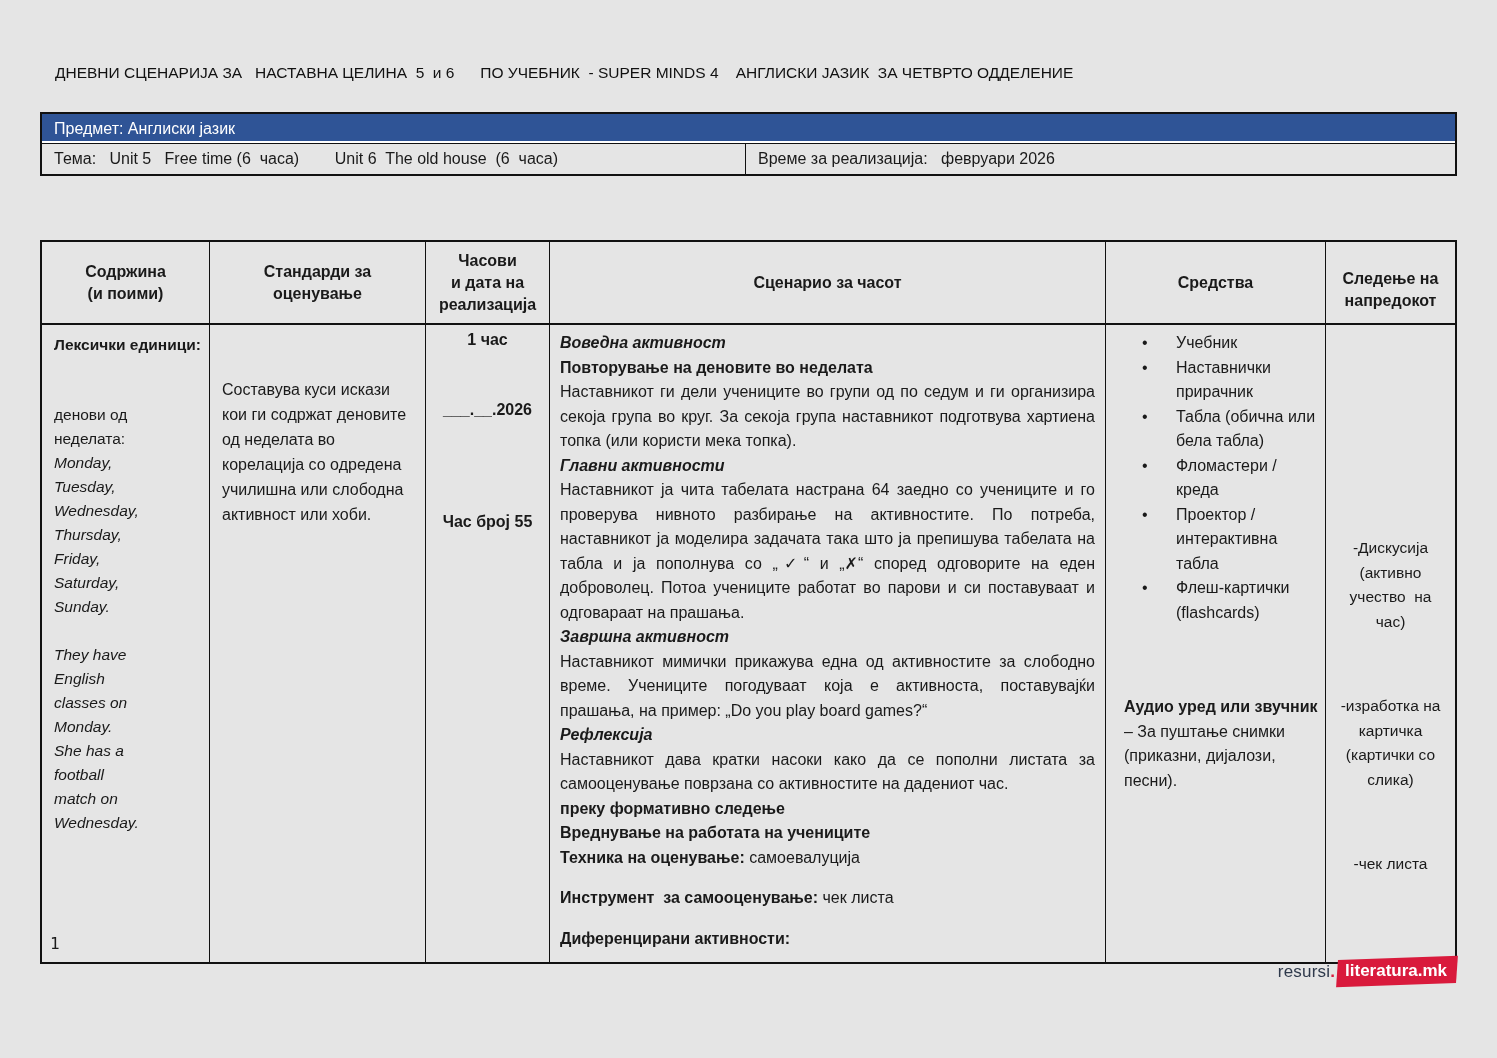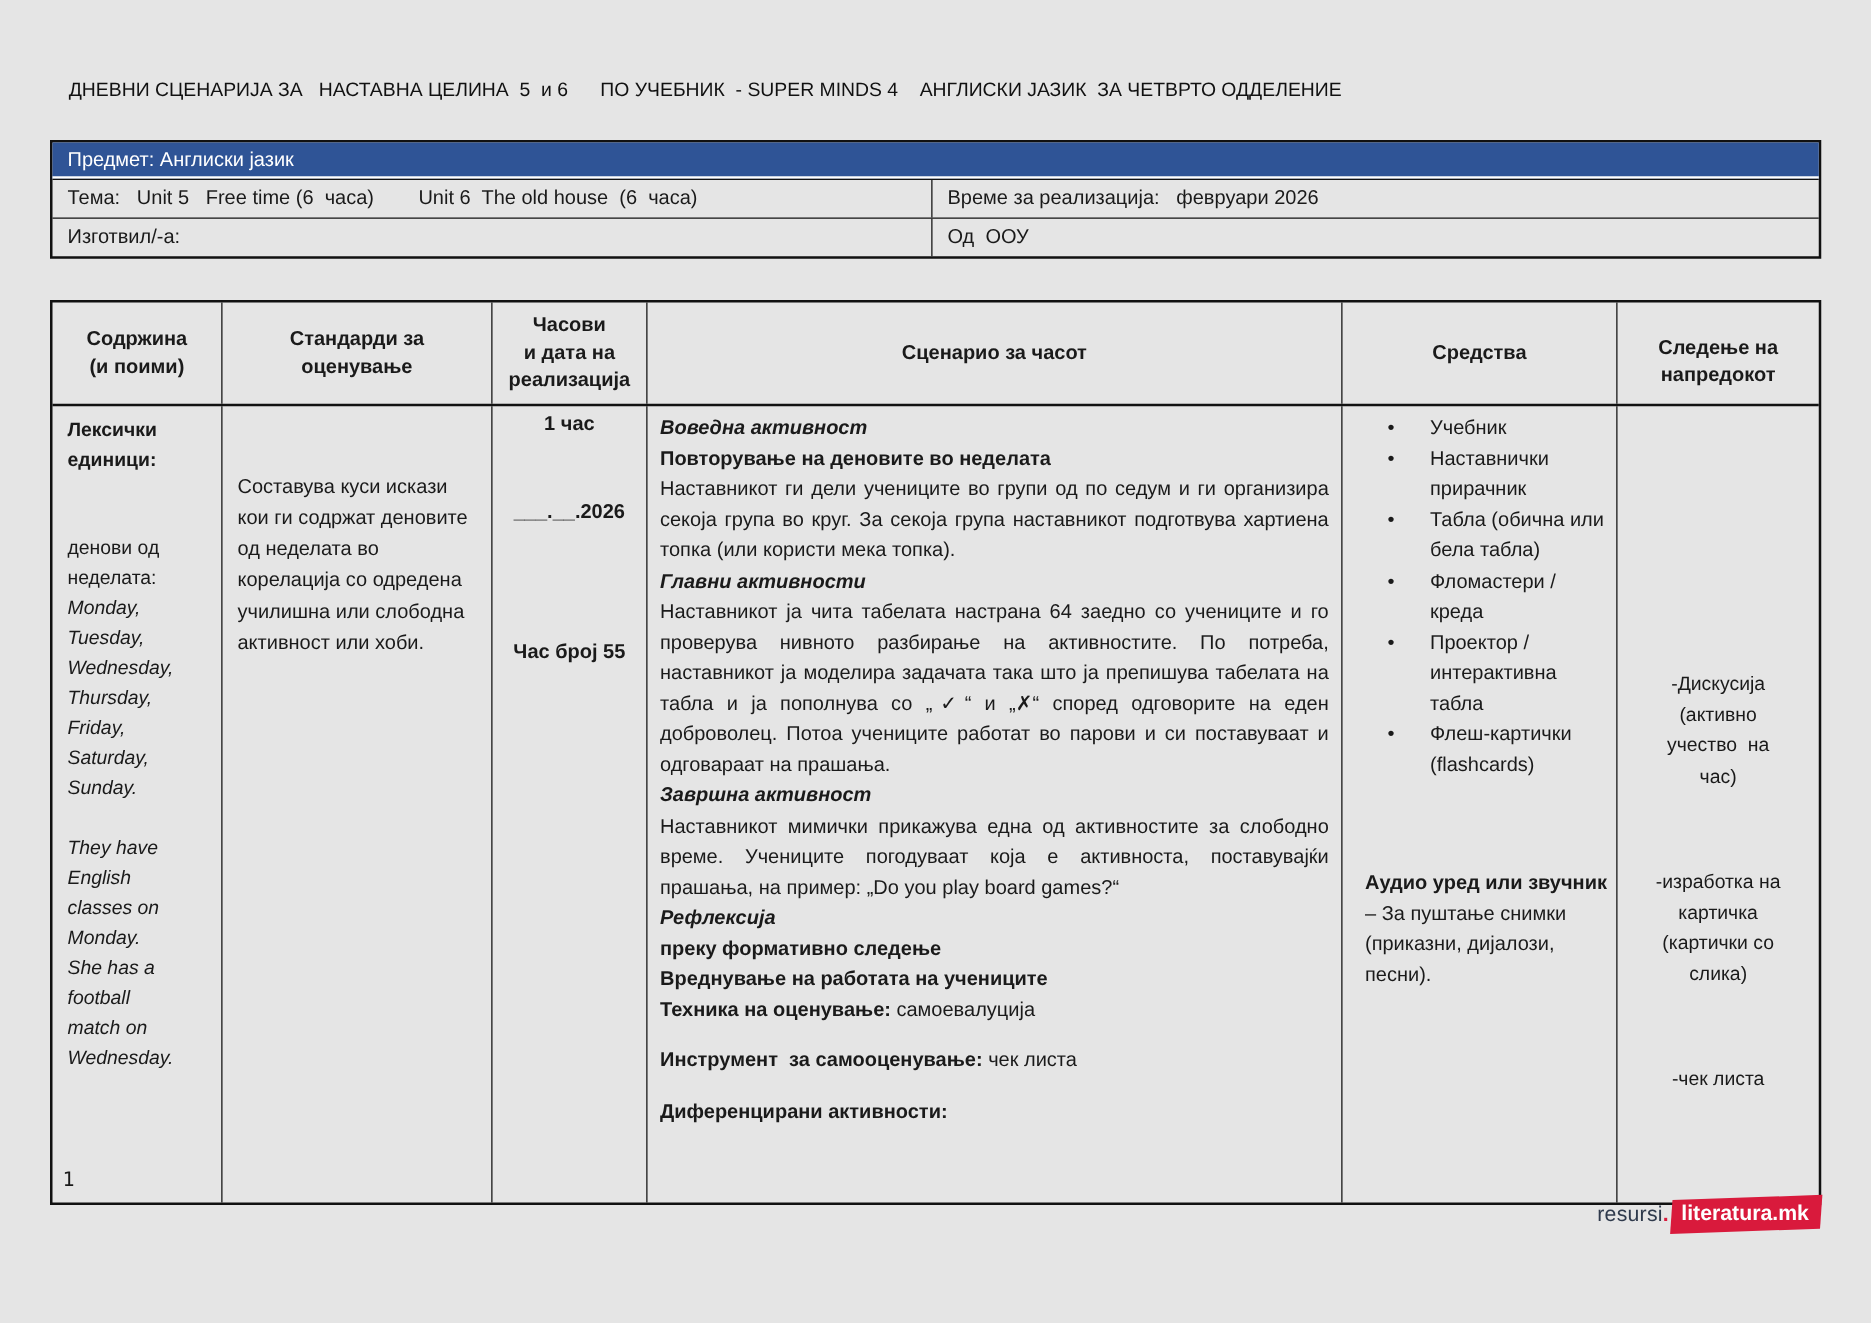--- a/index.html
+++ b/index.html
@@ -63,21 +63,21 @@
     position: absolute;
     left: 40px;
     top: 240px;
     width: 1417px;
     border: 2px solid #111;
   }
   .mt-row { display: flex; }
   .mt-header { border-bottom: 2px solid #111; }
   .mt-cell { border-right: 1px solid #111; overflow: hidden; }
   .mt-cell:last-child { border-right: none; margin-top: 15px; }
-  .c1 { width: 136px; }
+  .c1 { width: 168px; }
   .c2 { width: 216px; }
   .c3 { width: 124px; }
   .c4 { width: 556px; }
   .c5 { width: 220px; }
   .c6 { flex: 1; }
 
   .mt-header .mt-cell {
     min-height: 66px;
     display: flex;
     align-items: center;
@@ -165,24 +165,20 @@
 
 <div class="page">
 
   <div class="doc-title">ДНЕВНИ СЦЕНАРИЈА ЗА   НАСТАВНА ЦЕЛИНА  5  и 6      ПО УЧЕБНИК  - SUPER MINDS 4    АНГЛИСКИ ЈАЗИК  ЗА ЧЕТВРТО ОДДЕЛЕНИЕ</div>
 
   <div class="meta-table">
     <div class="meta-row-blue">Предмет: Англиски јазик</div>
     <div class="meta-row">
       <div class="meta-cell left">Тема:   Unit 5   Free time (6  часа)        Unit 6  The old house  (6  часа)</div>
       <div class="meta-cell right">Време за реализација:   февруари 2026</div>
-    </div>
-    <div class="meta-row">
-      <div class="meta-cell left">Изготвил/-а:</div>
-      <div class="meta-cell right">Од  ООУ</div>
     </div>
   </div>
 
   <div class="main-table">
 
     <div class="mt-row mt-header">
       <div class="mt-cell c1">Содржина
 (и поими)</div>
       <div class="mt-cell c2">Стандарди за
 оценување</div>
@@ -229,20 +225,21 @@
 
       <div class="mt-cell c4 scenario-cell">
         <p class="p-bold-italic">Воведна активност</p>
         <p class="p-bold">Повторување на деновите во неделата</p>
         <p>Наставникот ги дели учениците во групи од по седум и ги организира секоја група во круг. За секоја група наставникот подготвува хартиена топка (или користи мека топка).</p>
         <p class="p-bold-italic">Главни активности</p>
         <p>Наставникот ја чита табелата настрана 64 заедно со учениците и го проверува нивното разбирање на активностите. По потреба, наставникот ја моделира задачата така што ја препишува табелата на табла и ја пополнува со „✓“ и „✗“ според одговорите на еден доброволец. Потоа учениците работат во парови и си поставуваат и одговараат на прашања.</p>
         <p class="p-bold-italic">Завршна активност</p>
         <p>Наставникот мимички прикажува една од активностите за слободно време. Учениците погодуваат која е активноста, поставувајќи прашања, на пример: „Do you play board games?“</p>
         <p class="p-bold-italic">Рефлексија</p>
+        <p>Наставникот дава кратки насоки како да се пополни листата за самооценување поврзана со активностите на дадениот час.</p>
         <p class="p-bold">преку формативно следење</p>
         <p class="p-bold">Вреднување на работата на учениците</p>
         <p><span class="lbl">Техника на оценување:</span><span> самоевалуција</span></p>
         <p class="p-gap"><span class="lbl">Инструмент  за самооценување:</span><span> чек листа</span></p>
         <p class="p-bold p-gap">Диференцирани активности:</p>
       </div>
 
       <div class="mt-cell c5 resources-cell">
         <ul class="resources-list">
           <li>Учебник</li>

